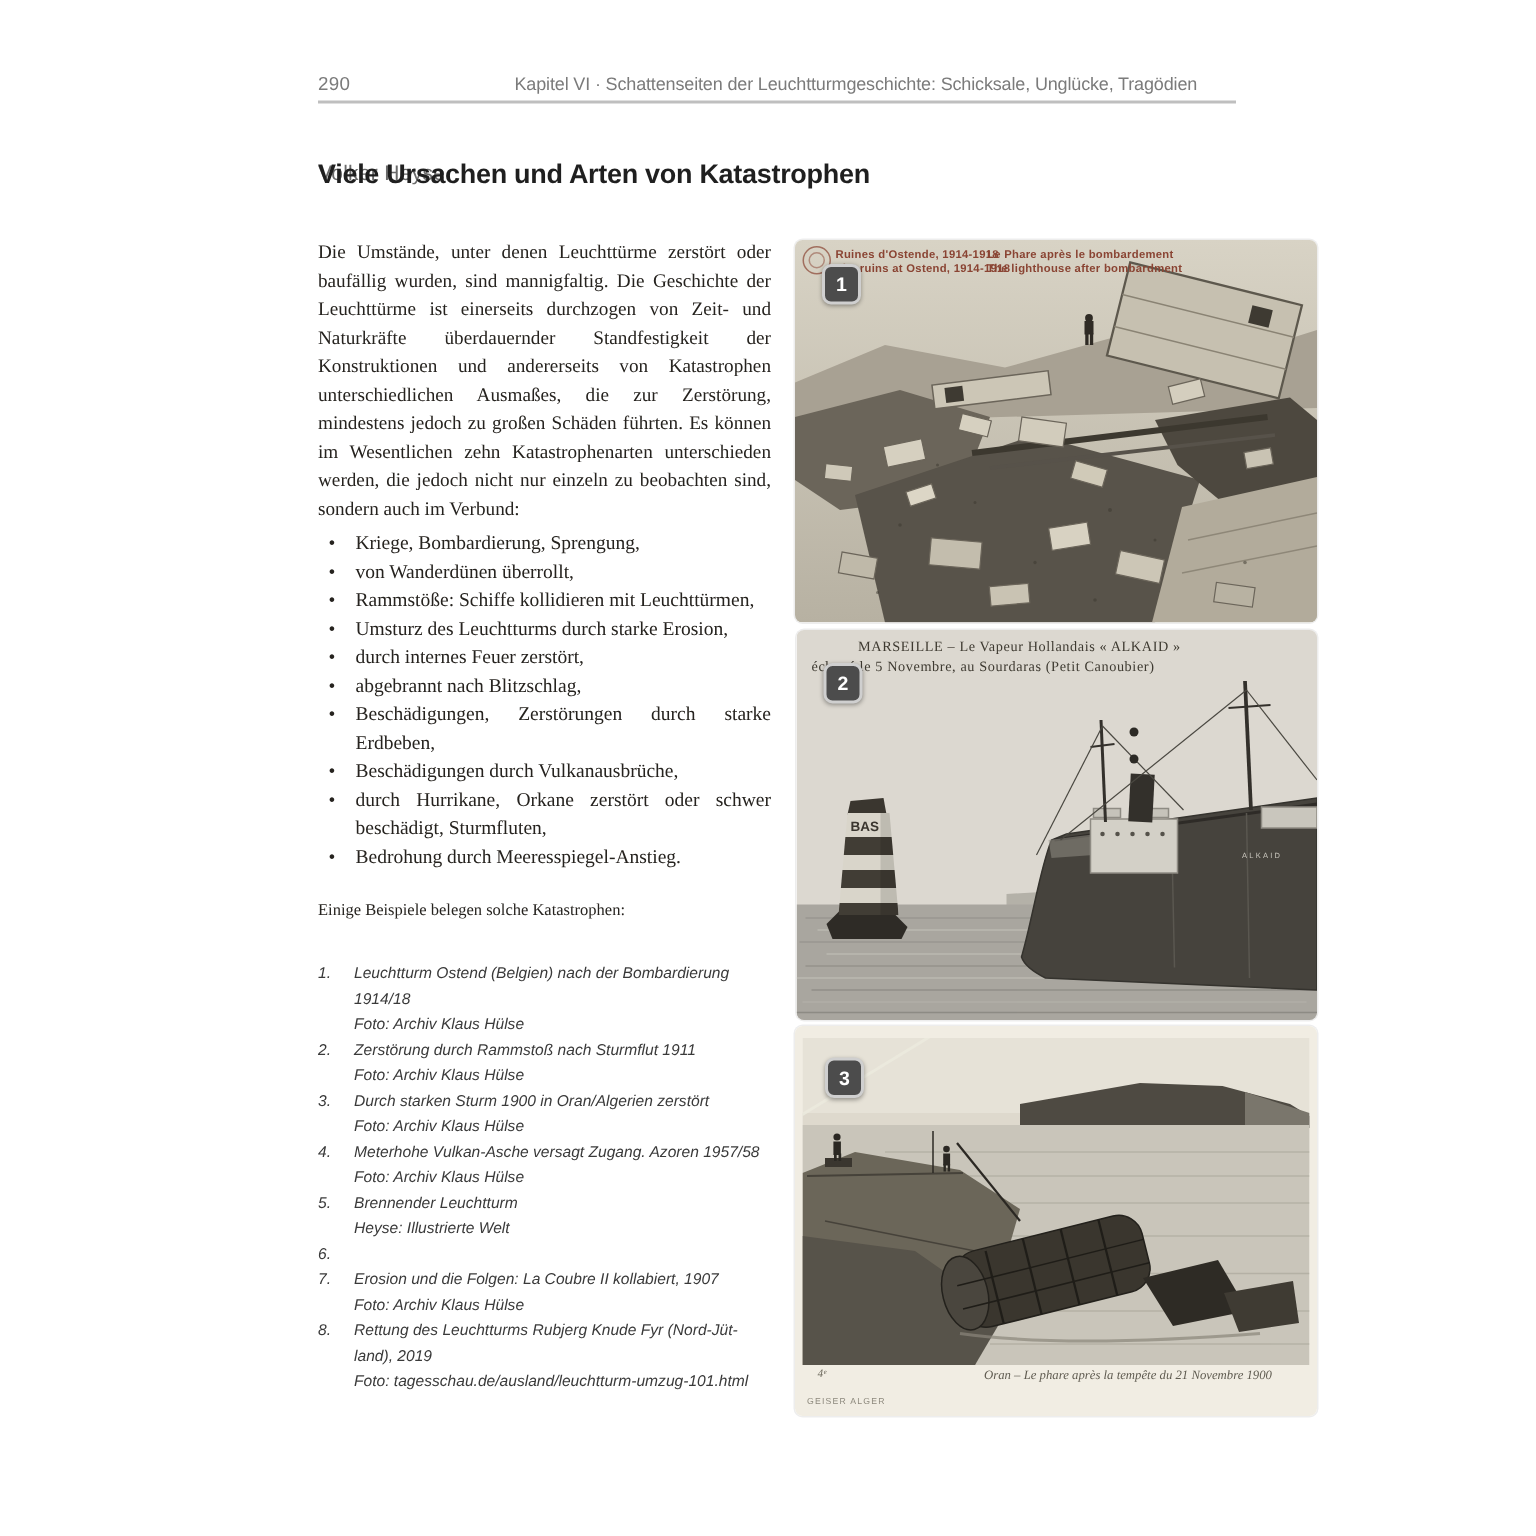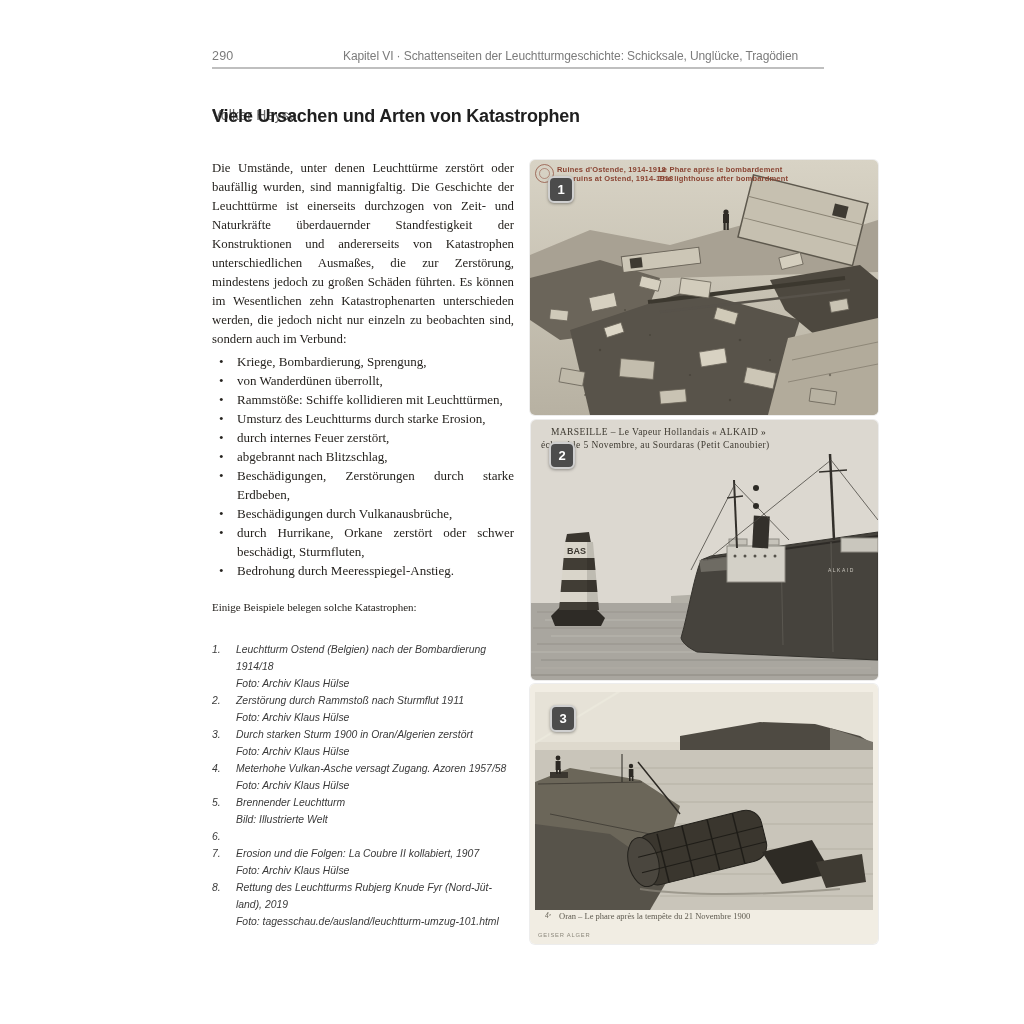--- a/index.html
+++ b/index.html
@@ -50,25 +50,25 @@
   .f1cap{position:absolute;top:5px;font-size:7.5px;line-height:9px;font-weight:700;
          color:#8a4433;letter-spacing:.2px;white-space:nowrap;}
   .f1cap.left{left:27px;} .f1cap.right{left:128px;}
   .f1stamp{position:absolute;left:5px;top:4px;width:17px;height:17px;
            border:1.5px solid rgba(138,68,51,.7);border-radius:50%;}
   .f1stamp::after{content:"";position:absolute;inset:3px;border:1px solid rgba(138,68,51,.5);border-radius:50%;}
 
   
   .f2cap{position:absolute;font-family:"Liberation Serif","DejaVu Serif",serif;font-size:9.5px;
          color:#3e3a31;letter-spacing:.4px;white-space:nowrap;}
-  .f2l1{left:20px;top:7px;} .f2l2{left:10px;top:20px;}
-
-  
-  .f3cap{position:absolute;left:29px;right:30px;top:227px;text-align:left;
-         font-family:"Liberation Serif","DejaVu Serif",serif;font-size:8.5px;
+  .f2l1{left:41px;top:7px;} .f2l2{left:10px;top:20px;}
+
+  
+  .f3cap{position:absolute;left:42px;right:30px;top:227px;text-align:right;
+         font-family:"Liberation Serif","DejaVu Serif",serif;font-style:italic;font-size:8.5px;
          color:#5f5b50;white-space:nowrap;}
   .f3plate{position:absolute;left:15px;top:227px;font-family:"Liberation Serif",serif;
            font-style:italic;font-size:7.5px;color:#6e6a5e;}
   .f3pub{position:absolute;left:8px;top:248px;font-size:5.8px;letter-spacing:.8px;color:#8d897d;}
 </style>
 </head>
 <body>
 
 <div class="page">
 
@@ -122,21 +122,21 @@
       <div class="ex-num">4.</div>
       <div class="ex-body">
           <div>Meterhohe Vulkan-Asche versagt Zugang. Azoren 1957/58</div>
       <div>Foto: Archiv Klaus Hülse</div>
         </div>
     </div>
     <div class="ex-row">
       <div class="ex-num">5.</div>
       <div class="ex-body">
           <div>Brennender Leuchtturm</div>
-      <div>Bild: Illustrierte Welt</div>
+      <div>Heyse: Illustrierte Welt</div>
         </div>
     </div>
     <div class="ex-row">
       <div class="ex-num">6.</div>
       <div class="ex-body">
         </div>
     </div>
     <div class="ex-row">
       <div class="ex-num">7.</div>
       <div class="ex-body">

